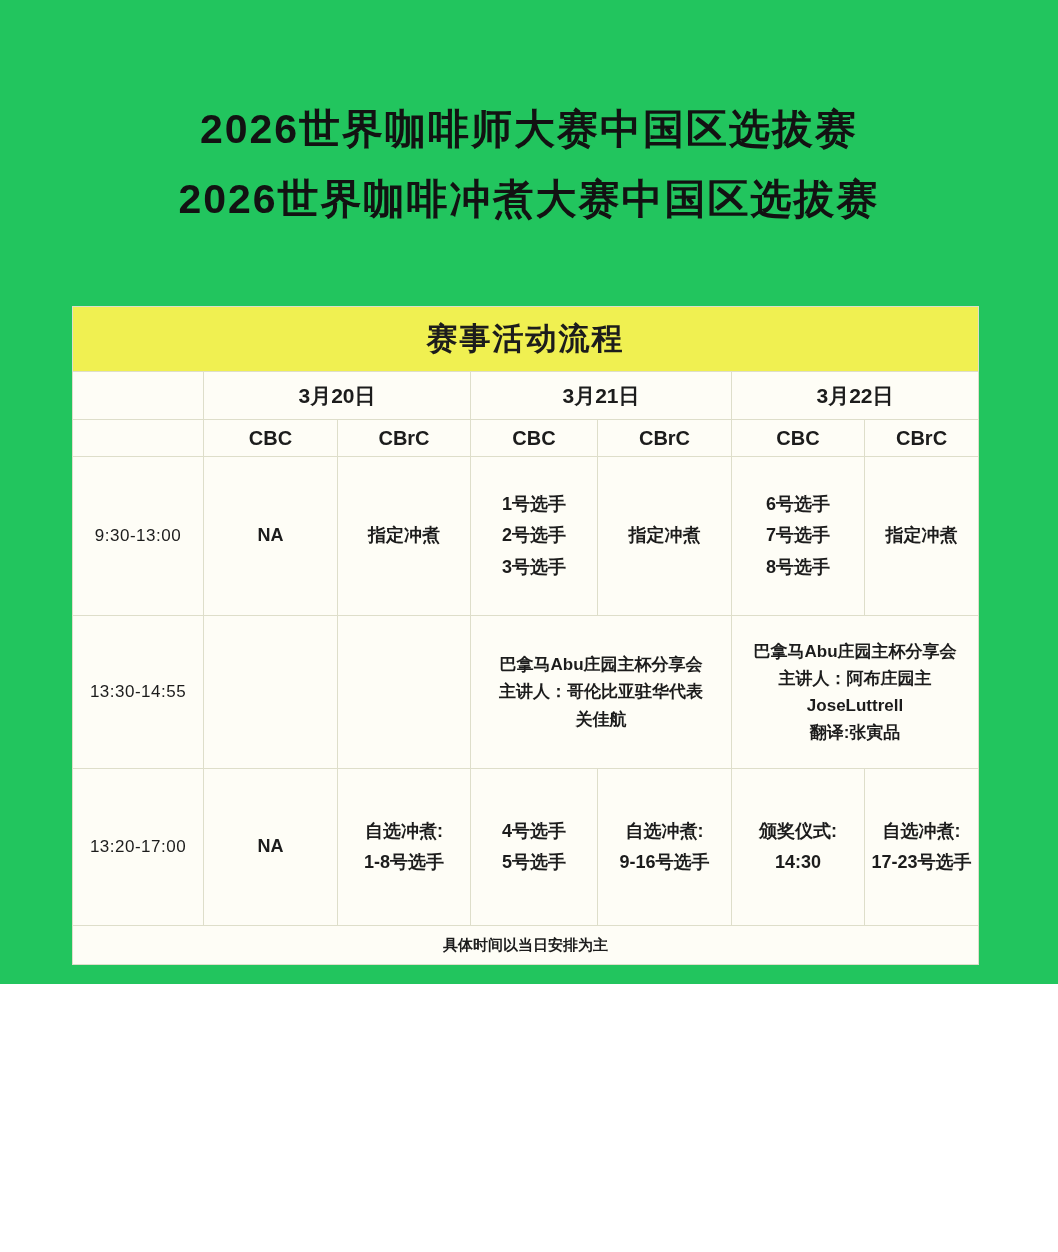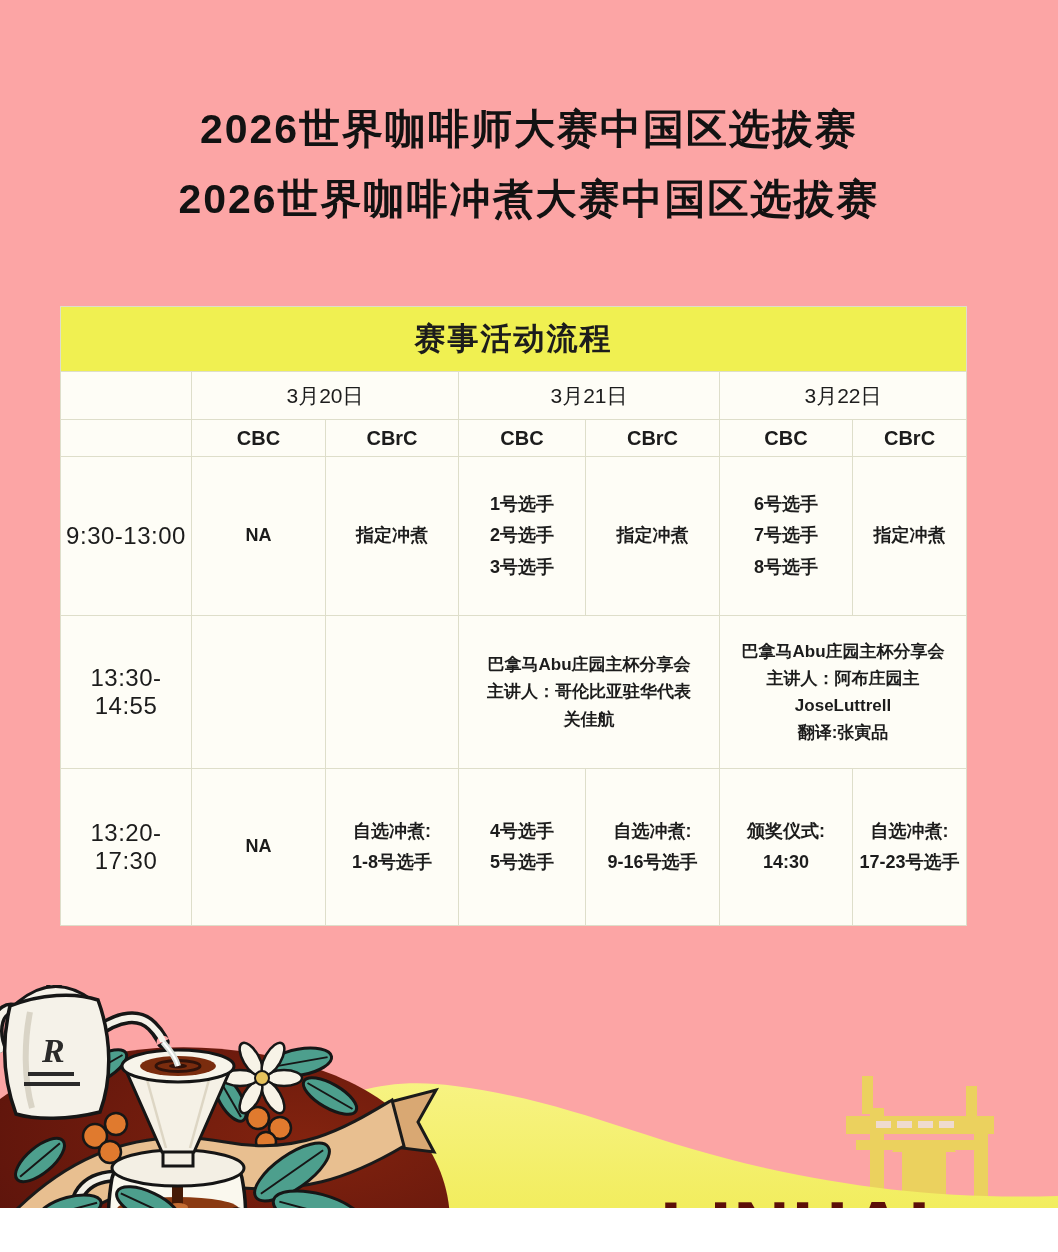--- a/index.html
+++ b/index.html
@@ -1,36 +1,36 @@
 <!DOCTYPE html>
 <html><head>
 <meta charset="utf-8">
 <style>
   html,body{margin:0;padding:0;}
   .poster{
     position:relative;
-    width:1058px;height:1208px;
-    background:#fca5a5;
+    width:1058px;height:984px;
+    background:#22c55e;
     overflow:hidden;
     font-family:"Liberation Sans", sans-serif;
     color:#161616;
   }
   .title{
     position:absolute;left:0;width:100%;
     text-align:center;
     font-weight:900;
     font-size:41px;
     letter-spacing:2px;
     color:#121212;
   }
   .title-1{top:102px;}
   .title-2{top:172px;}
 
   .table-wrap{
-    position:absolute;left:60px;top:306px;width:906px;
+    position:absolute;left:72px;top:306px;width:906px;
   }
   table.schedule{
     border-collapse:collapse;
     width:100%;
     table-layout:fixed;
     background:#fefdf6;
   }
   table.schedule td{
     border:1px solid #dedeca;
     text-align:center;
@@ -41,27 +41,27 @@
     overflow:hidden;
   }
   td.banner{
     background:#f0f051;
     height:60px;
     font-size:31px;
     font-weight:900;
     letter-spacing:2px;
     border:1px solid #d9d9b8;
   }
-  tr.dates td{height:43px;font-size:21px;font-weight:400;}
+  tr.dates td{height:43px;font-size:21px;font-weight:700;}
   tr.labels td{height:41px;font-size:19px;font-weight:700;}
   tr.cats td{height:32px;font-size:20px;font-weight:700;}
   tr.r1 td{height:154px;border-radius:10px;}
   tr.r2 td{height:148px;}
   tr.r3 td{height:152px;}
-  td.timecell{font-size:24px;font-weight:500;letter-spacing:.5px;}
+  td.timecell{font-size:17px;font-weight:500;letter-spacing:.5px;}
   td.body{font-size:18px;font-weight:600;line-height:1.75;}
   td.lecture{font-size:17px;font-weight:700;line-height:1.6;}
   td.footnote{height:34px;font-size:15px;font-weight:700;}
 
   .art{position:absolute;left:0;top:985px;}
 </style>
 </head>
 <body>
 
 <div class="poster">
@@ -118,32 +118,35 @@
           <td class="body"></td>
           <td class="lecture" colspan="2">巴拿马Abu庄园主杯分享会
 主讲人：哥伦比亚驻华代表
 关佳航</td>
           <td class="lecture" colspan="2">巴拿马Abu庄园主杯分享会
 主讲人：阿布庄园主
 JoseLuttrell
 翻译:张寅品</td>
         </tr>
         <tr class="r3">
-          <td class="timecell">13:20-17:30</td>
+          <td class="timecell">13:20-17:00</td>
           <td class="body">NA</td>
           <td class="body">自选冲煮:
 1-8号选手</td>
           <td class="body">4号选手
 5号选手</td>
           <td class="body">自选冲煮:
 9-16号选手</td>
           <td class="body">颁奖仪式:
 14:30</td>
           <td class="body">自选冲煮:
 17-23号选手</td>
+        </tr>
+        <tr>
+          <td class="footnote" colspan="7">具体时间以当日安排为主</td>
         </tr>
       </tbody>
     </table>
   </div>
 
   <svg class="art" width="1058" height="267" viewBox="0 985 1058 267">
     <defs>
       <linearGradient id="waveGrad" x1="0" y1="1080" x2="0" y2="1252" gradientUnits="userSpaceOnUse">
         <stop offset="0" stop-color="#f7f383"></stop>
         <stop offset="1" stop-color="#f0eb52"></stop>

